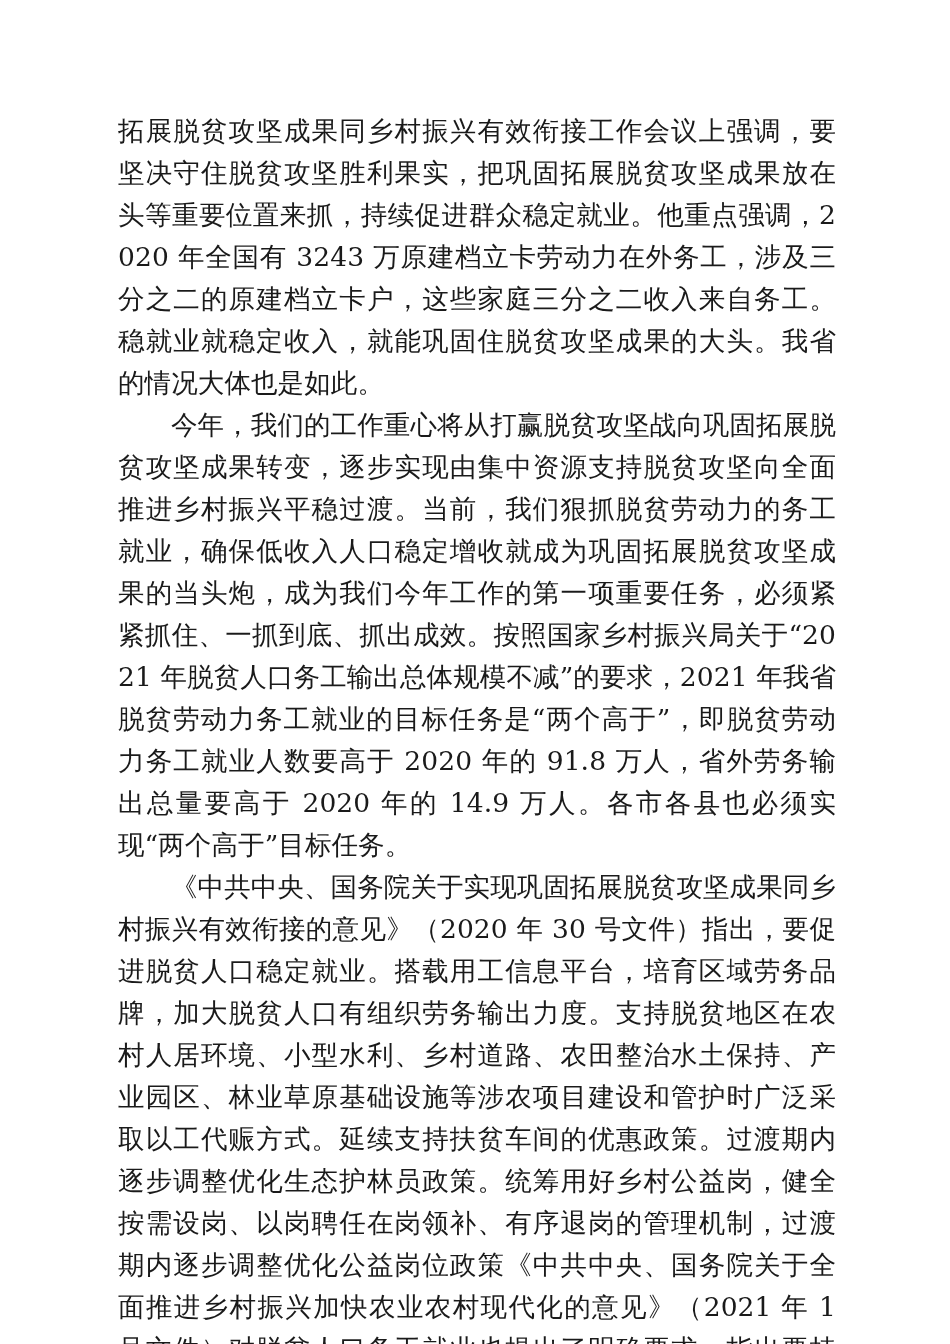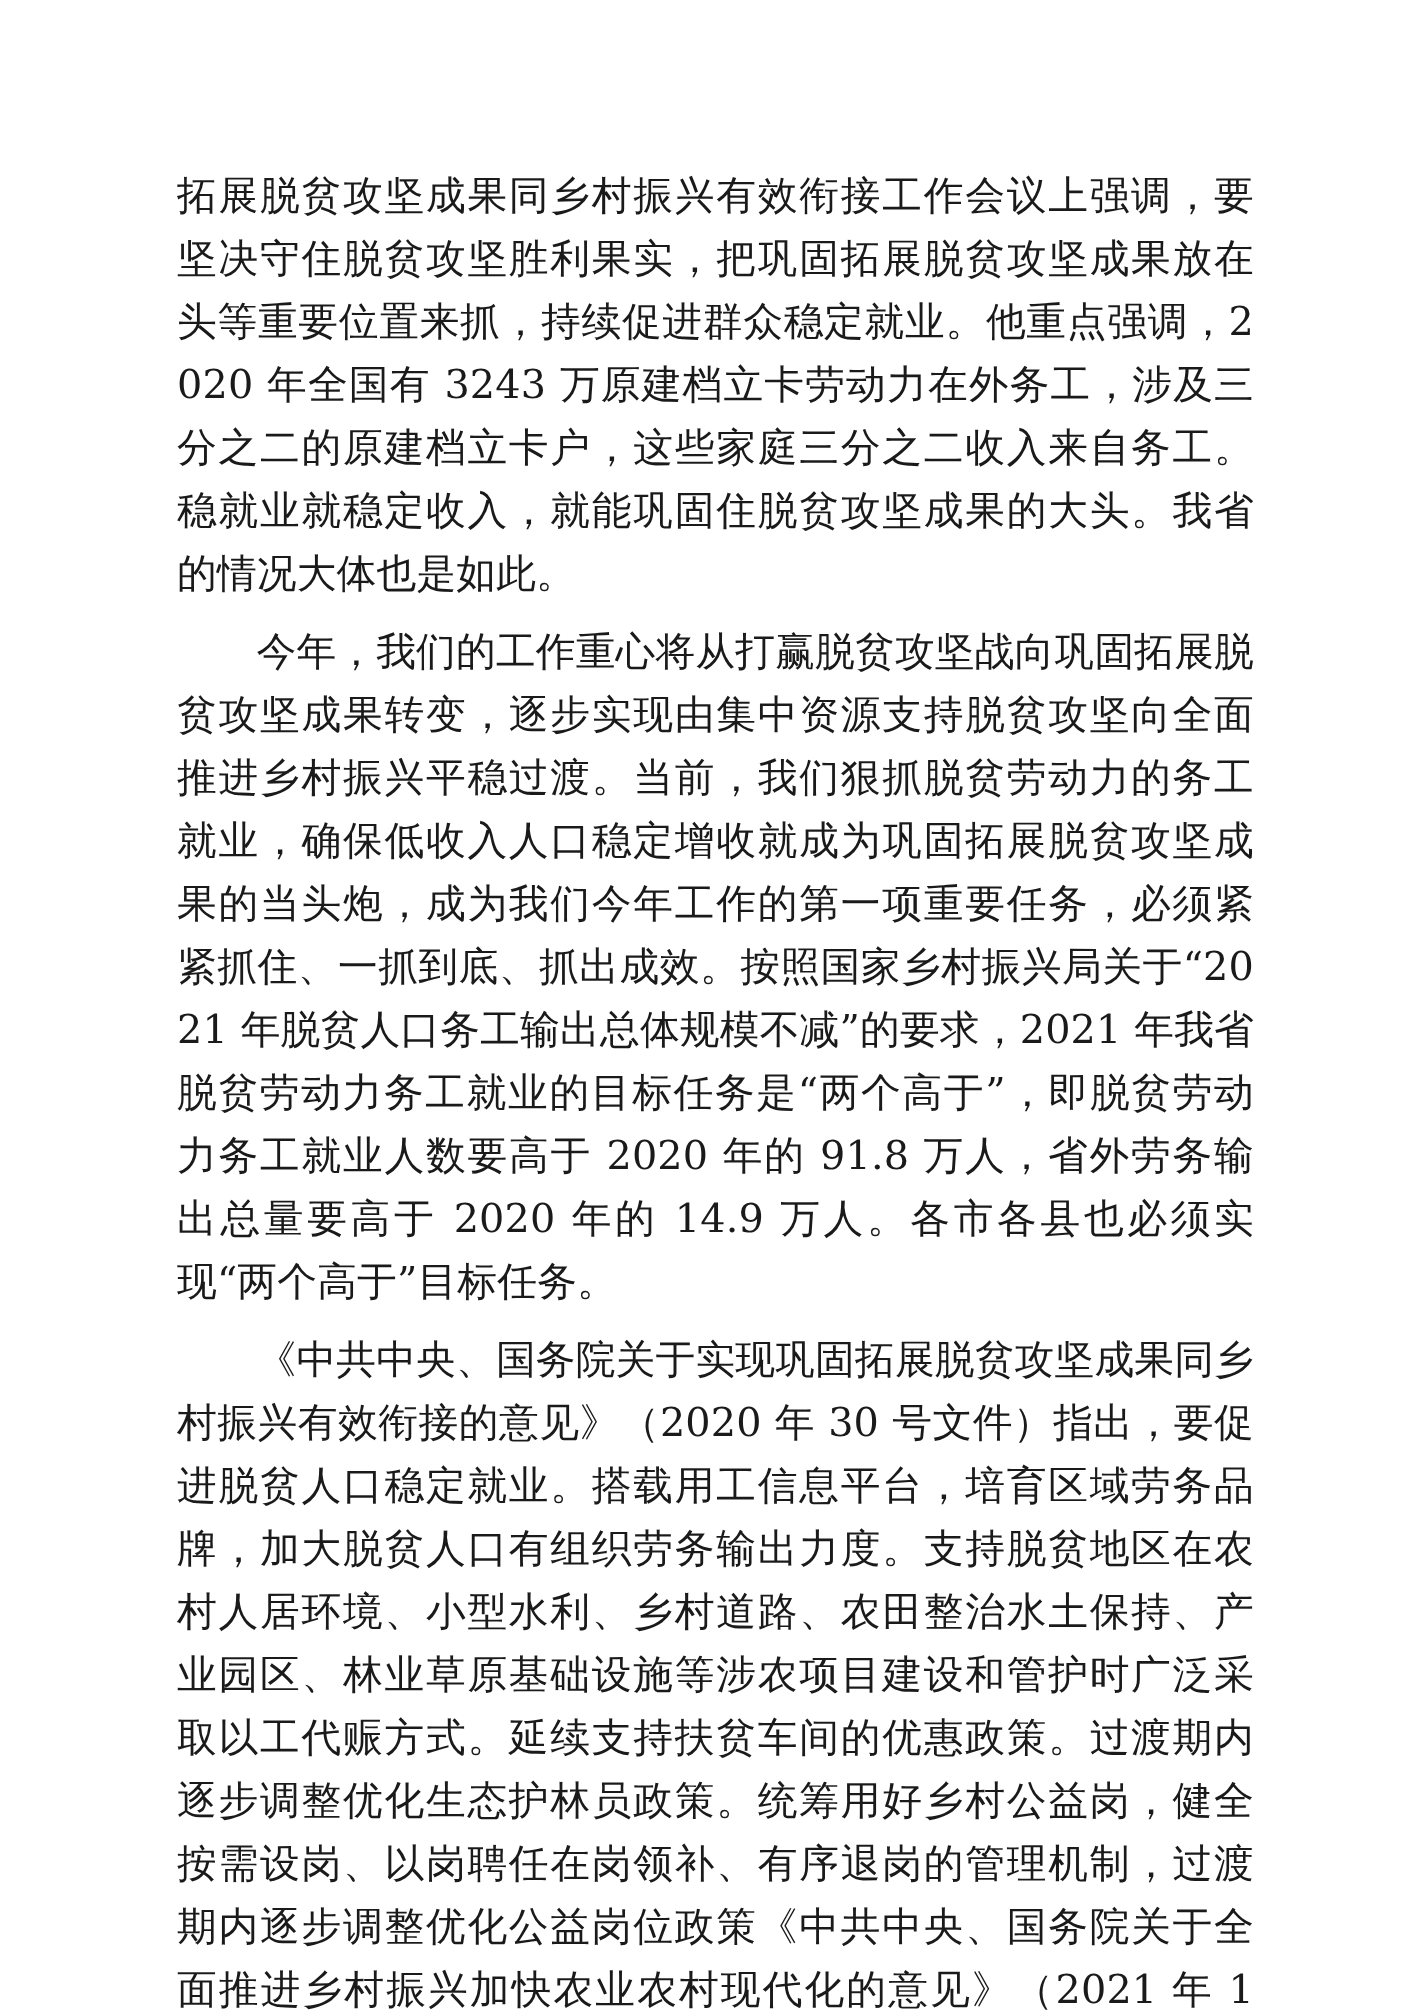--- a/index.html
+++ b/index.html
@@ -36,21 +36,21 @@
     text-justify: inter-character;
     text-indent: 53px;
     letter-spacing: 0.1px;
     word-break: break-all;
     color: #1a1a1a;
   }
   .para.no-indent {
     text-indent: 0;
   }
   .para + .para {
-    margin-top: 10px;
+    margin-top: 0;
   }
 </style>
 </head>
 <body>
 
 <div class="page">
   <div class="doc-body">
 
     <p class="para no-indent">拓展脱贫攻坚成果同乡村振兴有效衔接工作会议上强调，要坚决守住脱贫攻坚胜利果实，把巩固拓展脱贫攻坚成果放在头等重要位置来抓，持续促进群众稳定就业。他重点强调，2020 年全国有 3243 万原建档立卡劳动力在外务工，涉及三分之二的原建档立卡户，这些家庭三分之二收入来自务工。稳就业就稳定收入，就能巩固住脱贫攻坚成果的大头。我省的情况大体也是如此。</p>
 

